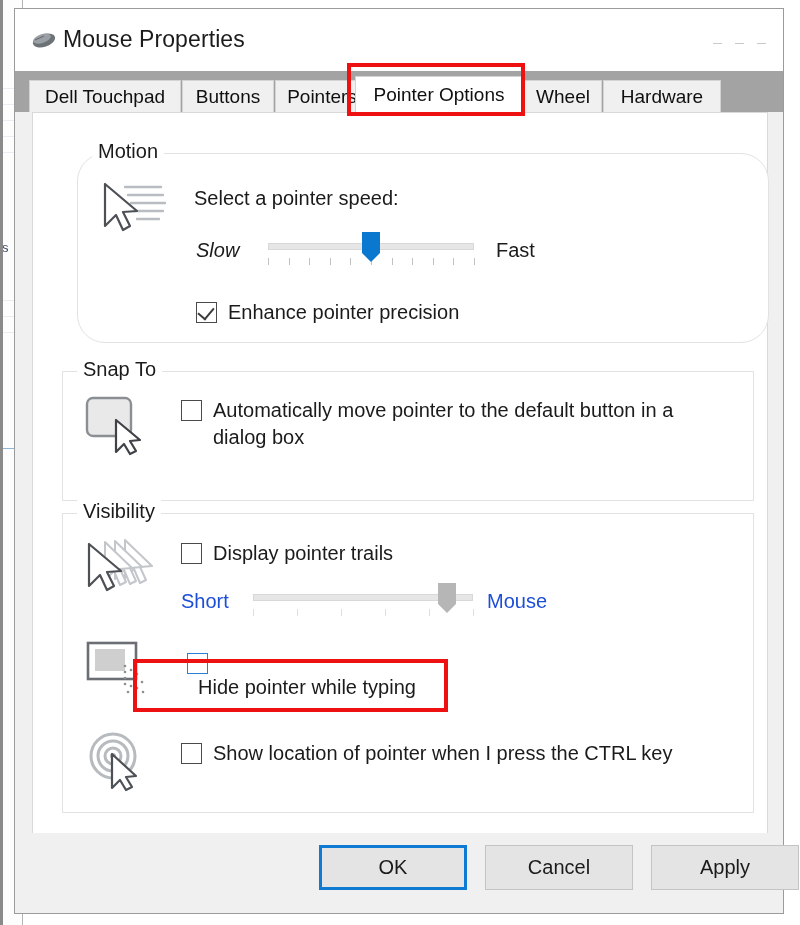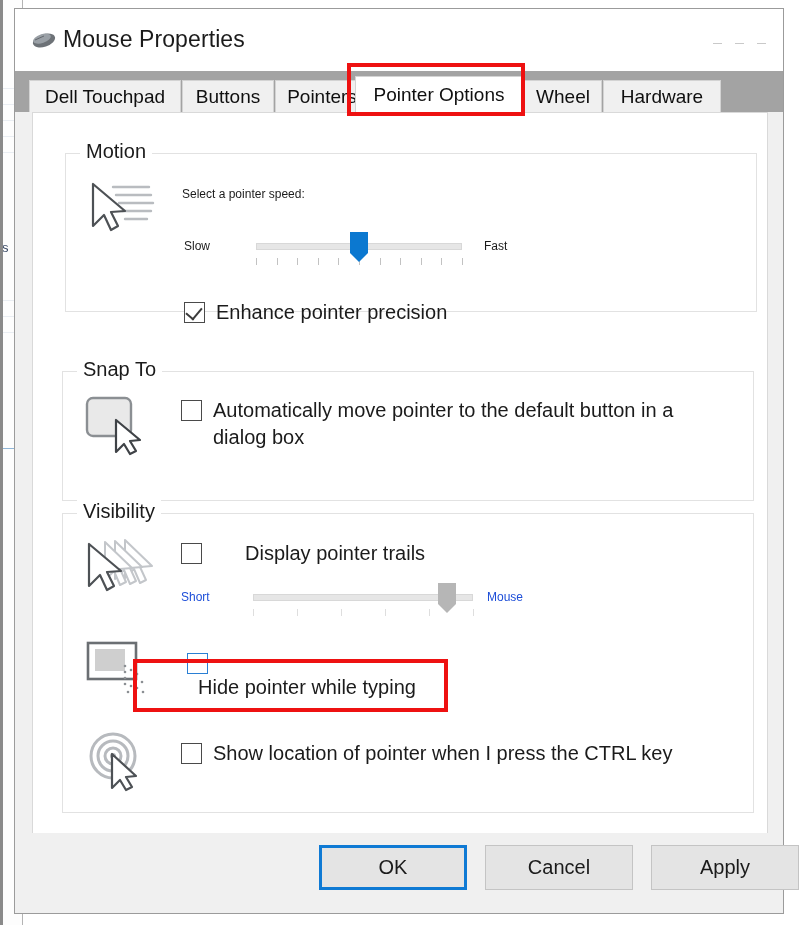--- a/index.html
+++ b/index.html
@@ -153,27 +153,27 @@
     position: absolute;
     top: -14px;
     left: 14px;
     background: #ffffff;
     padding: 0 6px;
     font-size: 20px;
     color: #1b1b1b;
     white-space: nowrap;
   }
 
-  #group-motion    { left: 32px; top: 40px;  width: 692px; height: 159px; }
+  #group-motion    { left: 44px; top: 40px;  width: 692px; height: 190px; border-radius: 28px; }
   #group-snapto    { left: 29px; top: 258px; width: 692px; height: 130px; }
   #group-visibility{ left: 29px; top: 400px; width: 692px; height: 300px; }
 
   .static-text {
     position: absolute;
-    font-size: 12px;
+    font-size: 20px;
     color: #1b1b1b;
     white-space: nowrap;
   }
   .static-text.dim { color: #1d4ed8; text-align: right; }
 
   
   .cb-row {
     position: absolute;
     display: flex;
     align-items: flex-start;
@@ -350,21 +350,21 @@
           <line x1="33" y1="15" x2="68" y2="15"></line>
           <line x1="36" y1="23" x2="70" y2="23"></line>
           <line x1="39" y1="31" x2="68" y2="31"></line>
           <line x1="42" y1="39" x2="64" y2="39"></line>
         </g>
         <path d="M10 4 L10 46 L21 35 L28 50 L35 46 L28 32 L42 31 Z" fill="#ffffff" stroke="#4d5155" stroke-width="2.2" stroke-linejoin="round"></path>
       </svg>
 
       <div class="static-text" style="left:116px; top:33px;">Select a pointer speed:</div>
 
-      <div class="static-text" style="left:118px; top:85px;">Slow</div>
+      <div class="static-text" style="left:118px; top:85px;font-style:italic;">Slow</div>
 
       <div class="slider" id="slider-speed" style="left:190px; top:78px; width:206px;">
         <div class="track"></div>
         <div class="ticks" id="ticks-speed">
             <i style="left: 0%;"></i>
             <i style="left: 10%;"></i>
             <i style="left: 20%;"></i>
             <i style="left: 30%;"></i>
             <i style="left: 40%;"></i>
             <i style="left: 50%;"></i>
@@ -409,21 +409,21 @@
 
       <svg class="glyph" style="left:18px; top:22px; width:76px; height:62px;" viewBox="0 0 76 62">
         <g fill="#ffffff" stroke="#c3c6ca" stroke-width="2" stroke-linejoin="round">
           <path d="M44 4 L44 42 L53 33 L59 47 L65 44 L59 31 L71 30 Z"></path>
           <path d="M34 5 L34 43 L43 34 L49 48 L55 45 L49 32 L61 31 Z"></path>
           <path d="M24 6 L24 44 L33 35 L39 49 L45 46 L39 33 L51 32 Z"></path>
         </g>
         <path d="M8 8 L8 50 L19 39 L26 54 L33 50 L26 36 L40 35 Z" fill="#ffffff" stroke="#4d5155" stroke-width="2.2" stroke-linejoin="round"></path>
       </svg>
 
-      <div class="cb-row" style="left:118px; top:26px;gap:32px;">
+      <div class="cb-row" style="left:118px; top:26px;">
         <div class="checkbox"></div>
         <div class="cb-label">Display pointer trails</div>
       </div>
 
       <div class="static-text dim" style="left:118px; top:76px;">Short</div>
 
       <div class="slider disabled" id="slider-trails" style="left:190px; top:69px; width:220px;">
         <div class="track"></div>
         <div class="ticks" id="ticks-trails">
             <i style="left: 0%;"></i>

